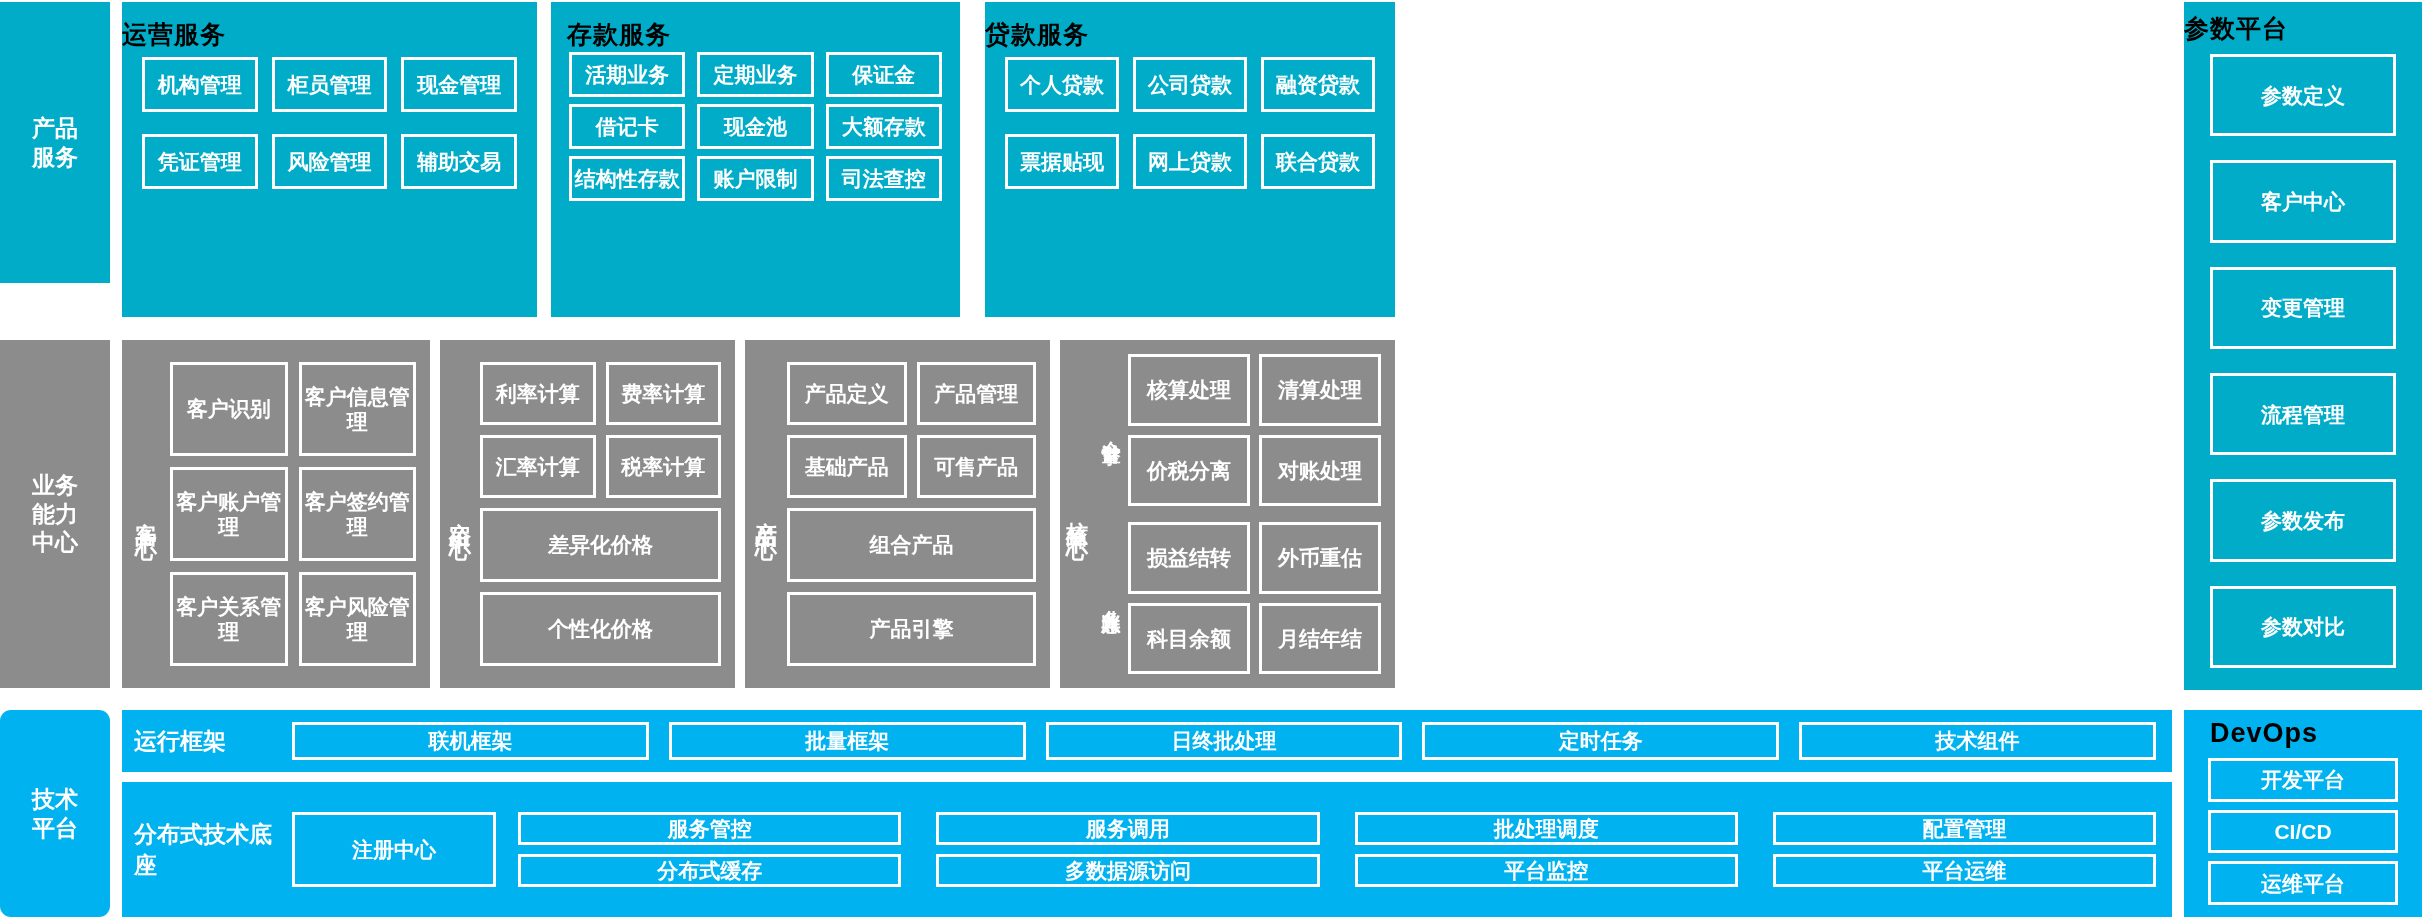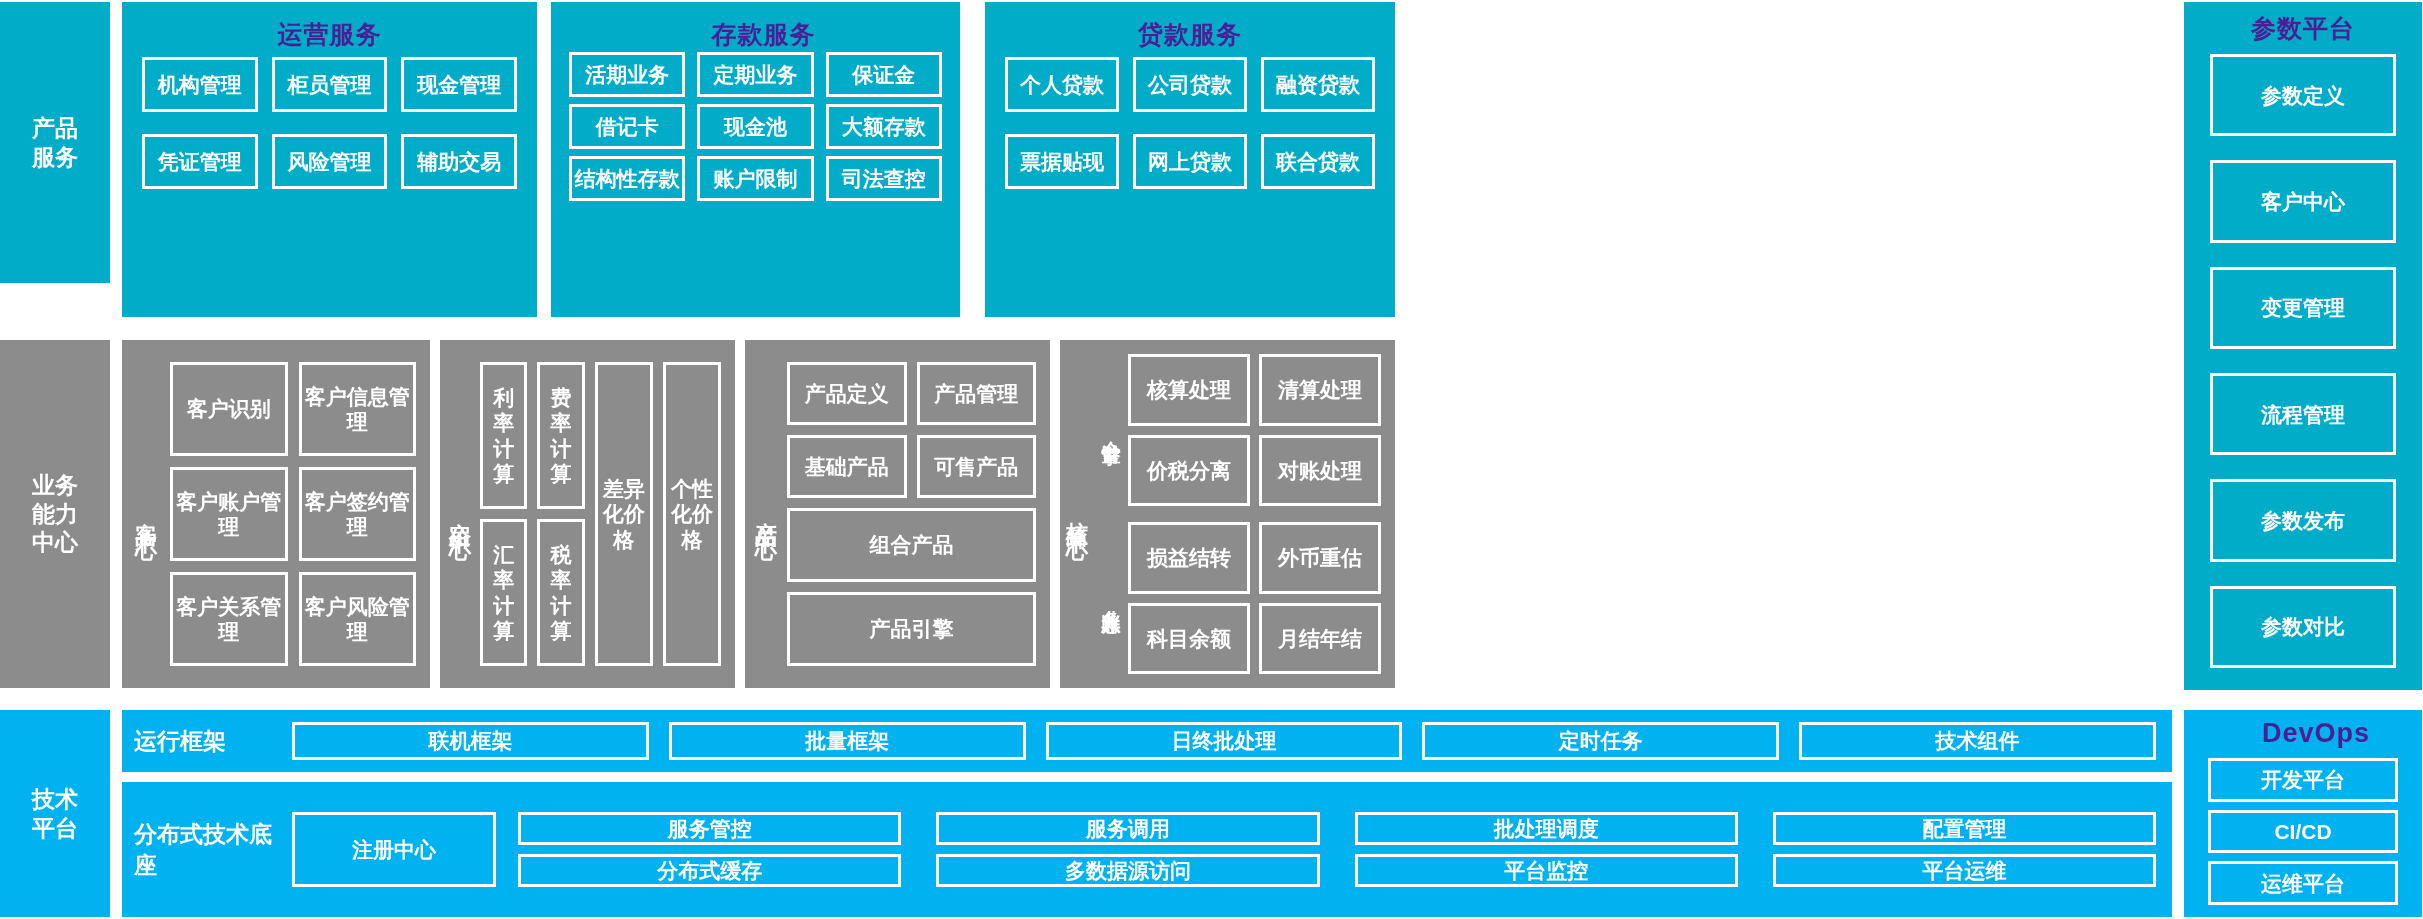--- a/index.html
+++ b/index.html
@@ -16,22 +16,22 @@
     display: flex; align-items: center; justify-content: center;
     color: #fff; font-weight: bold; text-align: center;
     line-height: 1.25; font-size: 23px;
   }
   .teal   { background: #00ACC8; }
   .gray   { background: #8C8C8C; }
   .blue   { background: #00B2F0; }
 
   .panel { position: relative; }
   .panel-title {
-    color: #4c1d95; font-weight: bold; font-size: 25px;
-    text-align: center; letter-spacing: 1px;
+    color: #000000; font-weight: bold; font-size: 25px;
+    letter-spacing: 1px;
   }
   .cell {
     border: 3px solid #ffffff;
     color: #ffffff; font-weight: bold;
     display: flex; align-items: center; justify-content: center;
     text-align: center; font-size: 21px; line-height: 1.2;
   }
   .vlabel {
     color: #fff; font-weight: bold; font-size: 22px;
     writing-mode: vertical-rl; text-orientation: upright;
@@ -118,21 +118,21 @@
       <div class="cell">客户信息管理</div>
       <div class="cell">客户账户管理</div>
       <div class="cell">客户签约管理</div>
       <div class="cell">客户关系管理</div>
       <div class="cell">客户风险管理</div>
     </div>
   </div>
 
   <div class="panel gray" style="position:absolute; left:440px; top:340px; width:295px; height:348px; display:flex;">
     <div class="vlabel" style="width:40px; flex:none;">定价中心</div>
-    <div style="flex:1; margin:22px 14px 22px 0; display:flex; flex-direction:row; gap:10px;">
+    <div style="flex:1; margin:22px 14px 22px 0; display:flex; flex-direction:column; gap:10px;">
       <div style="display:grid; grid-template-columns:repeat(2,1fr); grid-template-rows:repeat(2,1fr); gap:10px; flex:2;">
         <div class="cell">利率计算</div>
         <div class="cell">费率计算</div>
         <div class="cell">汇率计算</div>
         <div class="cell">税率计算</div>
       </div>
       <div class="cell" style="flex:1;">差异化价格</div>
       <div class="cell" style="flex:1;">个性化价格</div>
     </div>
   </div>
@@ -171,21 +171,21 @@
           <div class="cell">损益结转</div>
           <div class="cell">外币重估</div>
           <div class="cell">科目余额</div>
           <div class="cell">月结年结</div>
         </div>
       </div>
 
     </div>
   </div>
 
-  <div class="spine blue" style="position:absolute; left:0; top:710px; width:110px; height:207px;">
+  <div class="spine blue" style="position:absolute; left:0; top:710px; width:110px; height:207px;border-radius:11px;">
     <span style="white-space:pre-line;">技术
 平台</span>
   </div>
 
   <div class="panel blue" style="position:absolute; left:122px; top:710px; width:2050px; height:62px; display:flex; align-items:center;">
     <div class="rowlabel" style="width:170px; flex:none; padding-left:12px;">运行框架</div>
     <div class="grid" style="flex:1; margin-right:16px; display:grid; grid-template-columns:repeat(5,1fr); gap:20px; height:38px;">
       <div class="cell">联机框架</div>
       <div class="cell">批量框架</div>
       <div class="cell">日终批处理</div>

